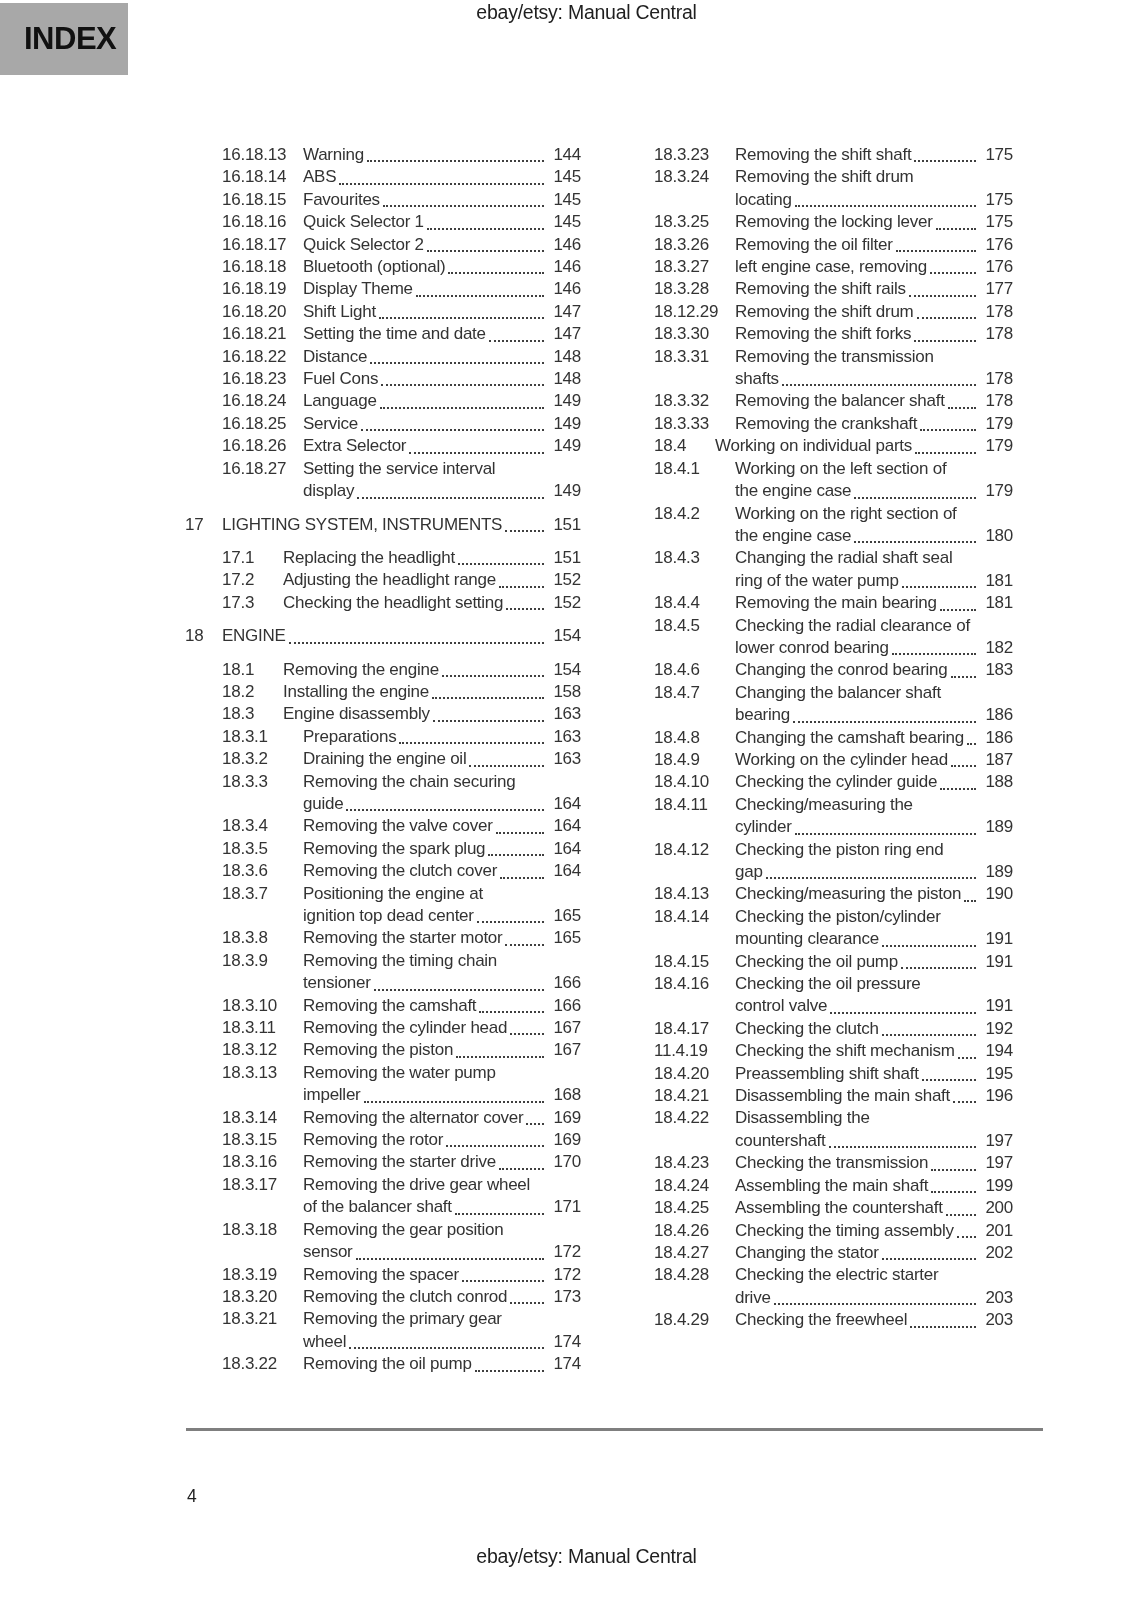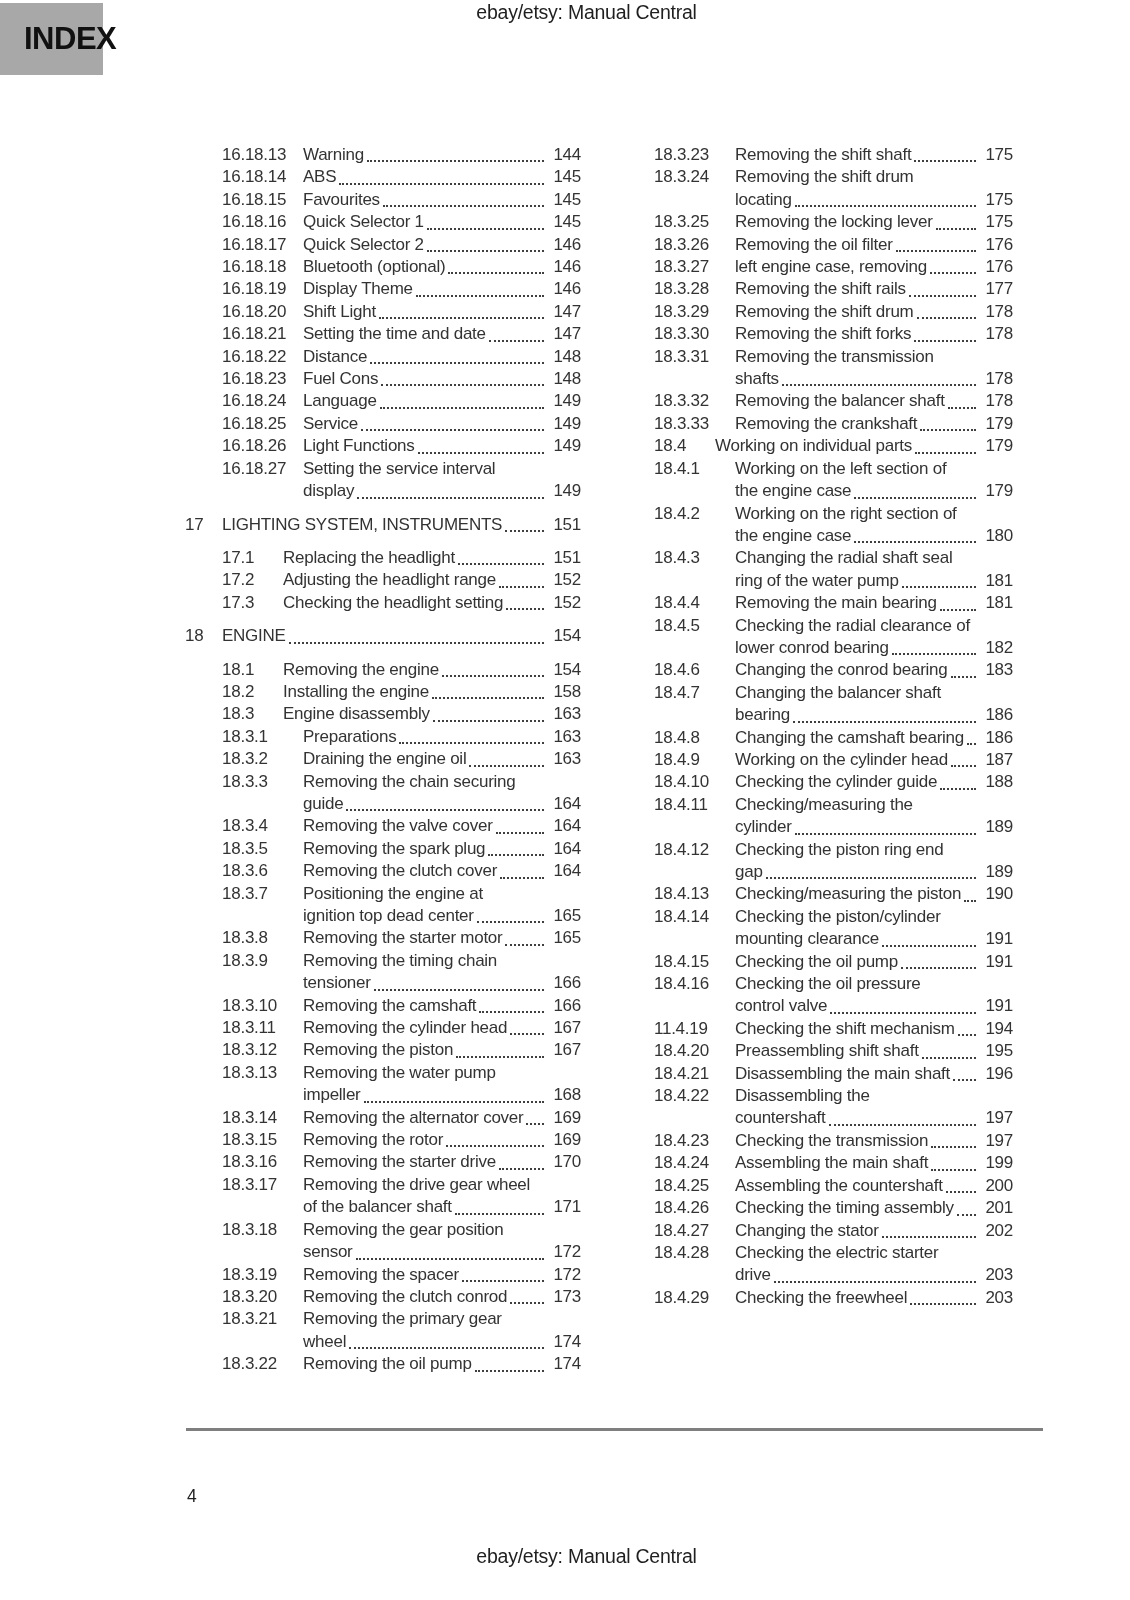--- a/index.html
+++ b/index.html
@@ -27,21 +27,21 @@
     width: 100%;
     text-align: center;
     font-size: 19.5px;
     line-height: 24px;
     color: #1f1f1f;
   }
   .index-tab {
     position: absolute;
     left: 0;
     top: 3px;
-    width: 103px;
+    width: 128px;
     height: 72px;
     background: #a8a8a8;
     display: flex;
     align-items: center;
   }
   .index-tab span {
     font-size: 31px;
     font-weight: 700;
     color: #111111;
     padding-left: 24px;
@@ -247,21 +247,21 @@
               <span class="txt">Service</span>
               <span class="leader"></span>
               <span class="pg">149</span>
             </div>
           </div>
         </div>
         <div class="entry lvl3">
           <div class="num">16.18.26</div>
           <div class="body">
             <div class="tl">
-              <span class="txt">Light Functions</span>
+              <span class="txt">Extra Selector</span>
               <span class="leader"></span>
               <span class="pg">149</span>
             </div>
           </div>
         </div>
         <div class="entry lvl3">
           <div class="num">16.18.27</div>
           <div class="body">
             <div class="tl">
               <span class="txt">Setting the service interval</span>
@@ -653,21 +653,21 @@
           <div class="num">18.3.28</div>
           <div class="body">
             <div class="tl">
               <span class="txt">Removing the shift rails</span>
               <span class="leader"></span>
               <span class="pg">177</span>
             </div>
           </div>
         </div>
         <div class="entry lvl3">
-          <div class="num">18.3.29</div>
+          <div class="num">18.12.29</div>
           <div class="body">
             <div class="tl">
               <span class="txt">Removing the shift drum</span>
               <span class="leader"></span>
               <span class="pg">178</span>
             </div>
           </div>
         </div>
         <div class="entry lvl3">
           <div class="num">18.3.30</div>
@@ -899,20 +899,30 @@
         <div class="entry lvl3">
           <div class="num">18.4.16</div>
           <div class="body">
             <div class="tl">
               <span class="txt">Checking the oil pressure</span>
             </div>
             <div class="tl">
               <span class="txt">control valve</span>
               <span class="leader"></span>
               <span class="pg">191</span>
+            </div>
+          </div>
+        </div>
+        <div class="entry lvl3">
+          <div class="num">18.4.17</div>
+          <div class="body">
+            <div class="tl">
+              <span class="txt">Checking the clutch</span>
+              <span class="leader"></span>
+              <span class="pg">192</span>
             </div>
           </div>
         </div>
         <div class="entry lvl3">
           <div class="num">11.4.19</div>
           <div class="body">
             <div class="tl">
               <span class="txt">Checking the shift mechanism</span>
               <span class="leader"></span>
               <span class="pg">194</span>

